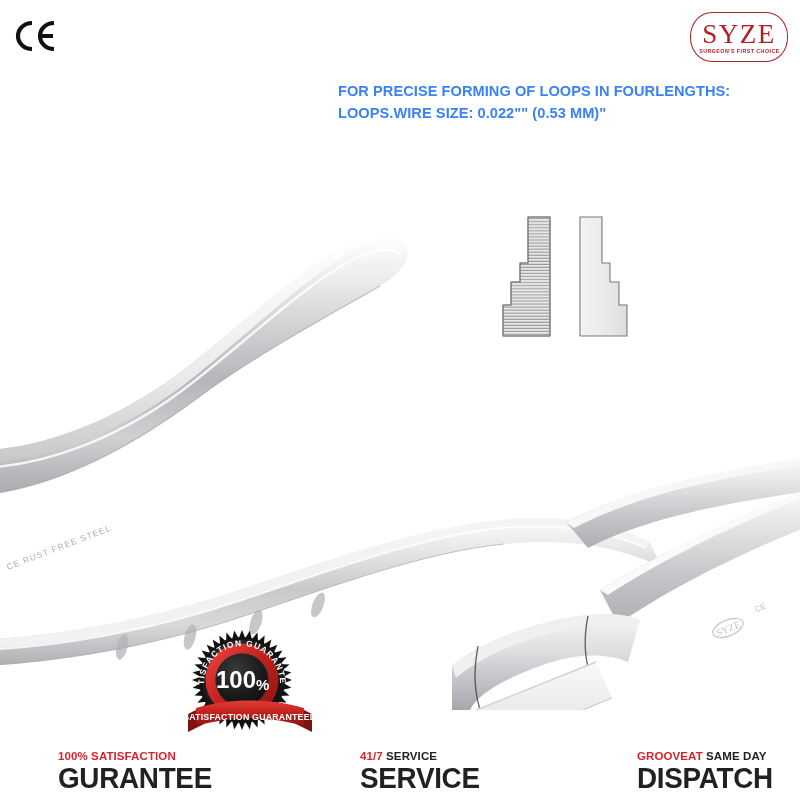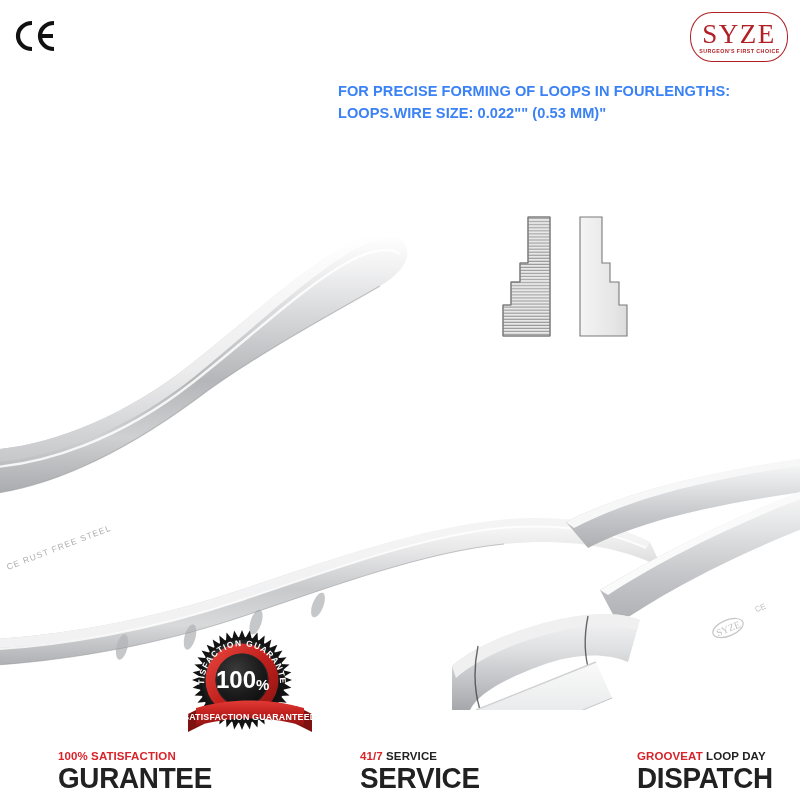--- a/index.html
+++ b/index.html
@@ -411,20 +411,20 @@
 
     <div class="badge b2">
       <div class="top">
         <span class="red">41/7</span><span>&nbsp;</span><span class="blk">SERVICE</span>
       </div>
       <div class="big">SERVICE</div>
     </div>
 
     <div class="badge b3">
       <div class="top">
-        <span class="red">GROOVEAT</span><span>&nbsp;</span><span class="blk">LOOP DAY</span>
+        <span class="red">GROOVEAT</span><span>&nbsp;</span><span class="blk">SAME DAY</span>
       </div>
       <div class="big">DISPATCH</div>
     </div>
 
   </div>
 
 </div>
 
 </body></html>

